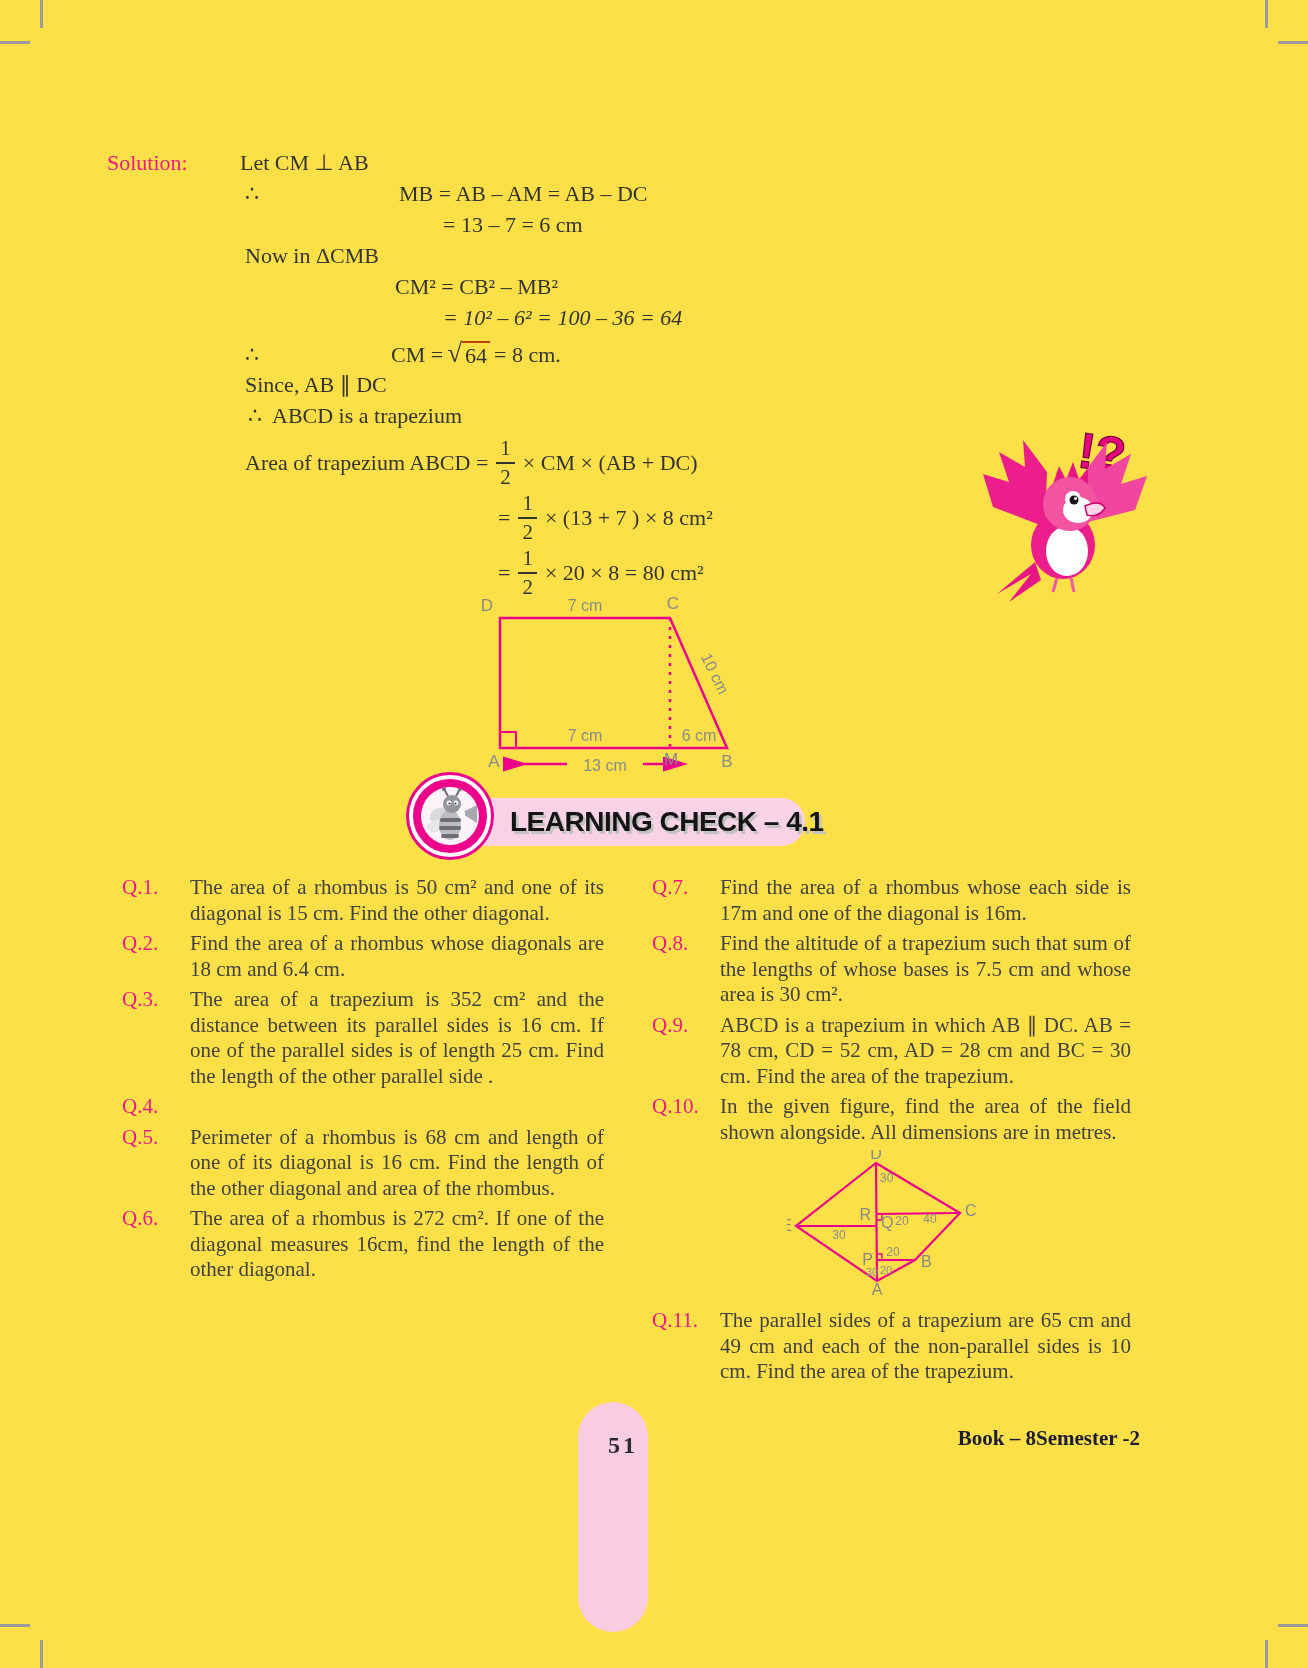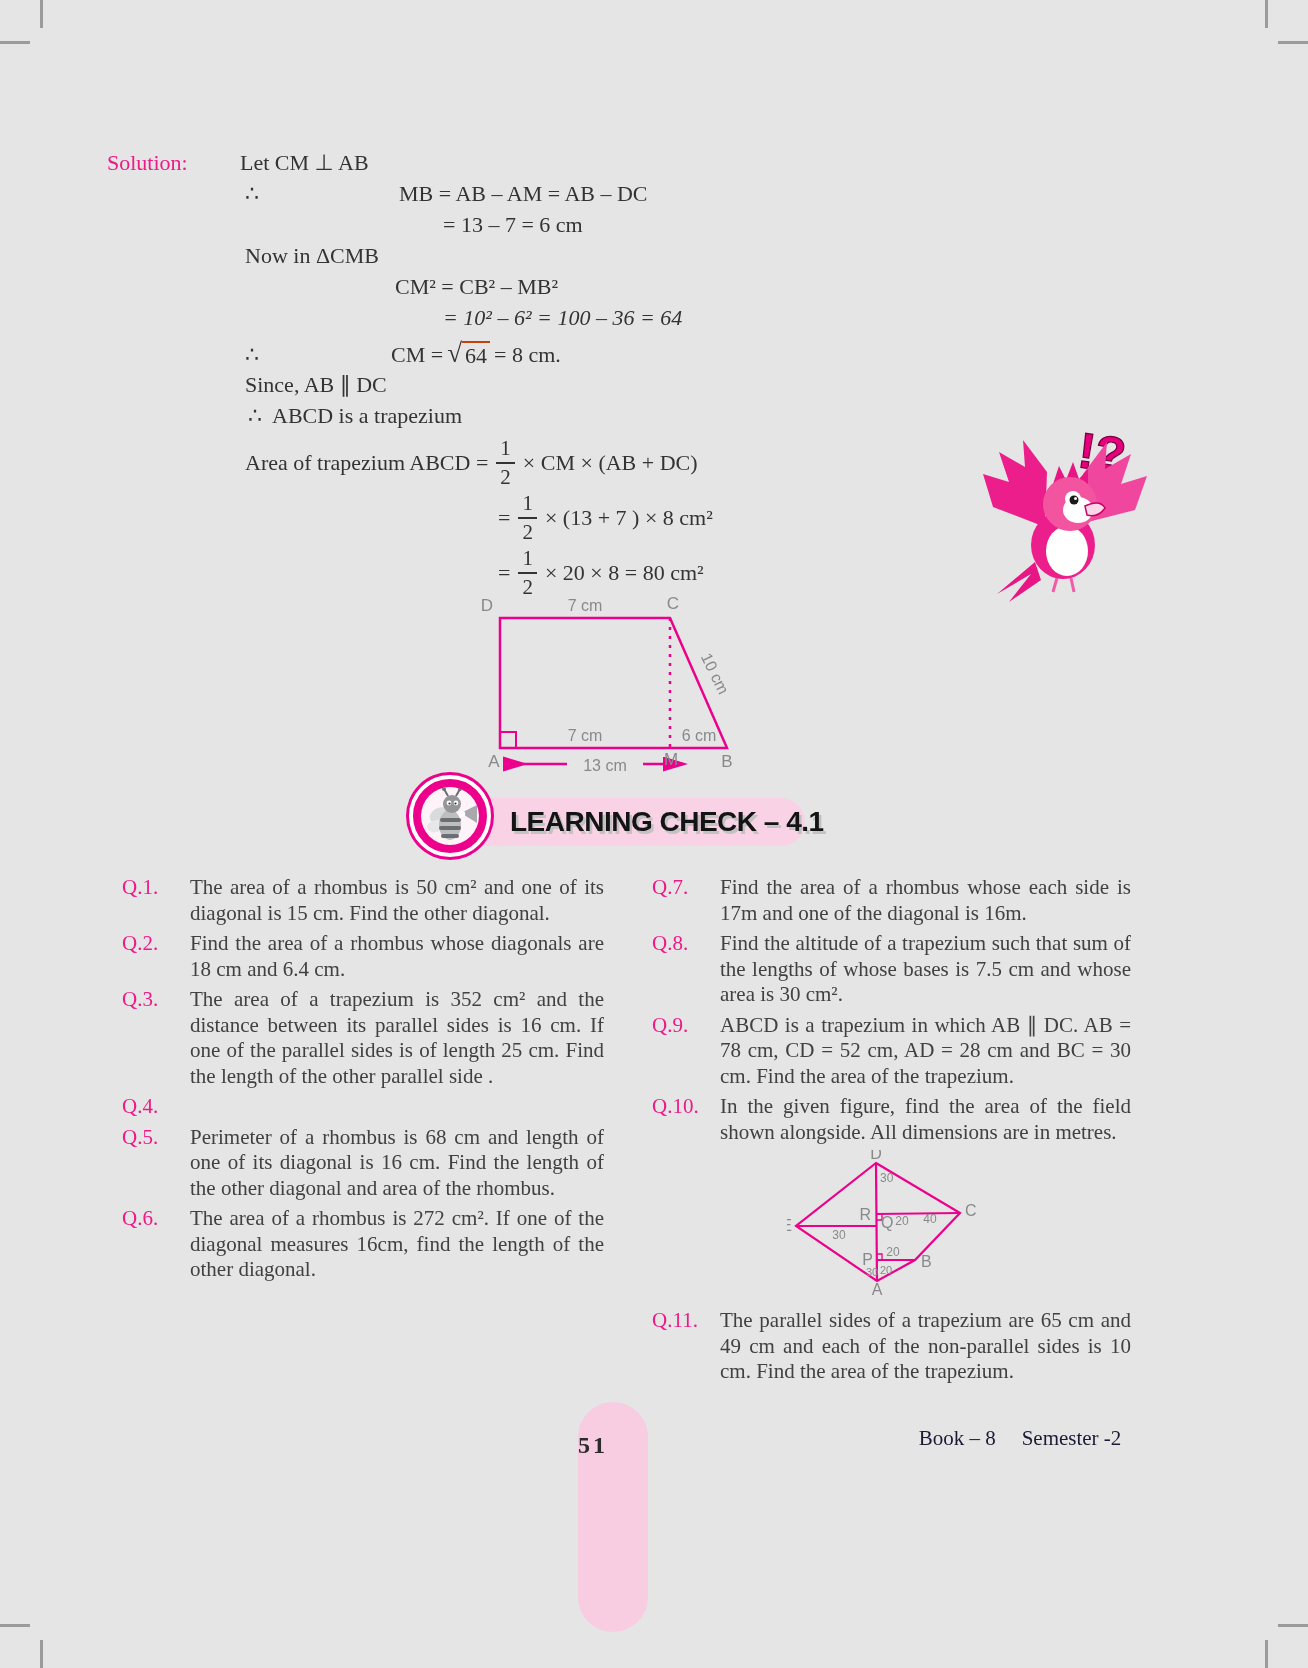--- a/index.html
+++ b/index.html
@@ -1,16 +1,16 @@
 <!DOCTYPE html>
 <html><head>
 <meta charset="utf-8">
 <style>
   html,body{margin:0;padding:0;background:#ffffff;}
-  .page{position:relative;width:1308px;height:1668px;background:#e5e5e5;overflow:hidden;
+  .page{position:relative;width:1308px;height:1668px;background:#fde047;overflow:hidden;
         font-family:"Liberation Serif", serif;color:#3c3c3c;}
   .crop{position:absolute;background:#9b9b9b;}
 
   
   .sol{position:absolute;left:107px;top:150px;width:940px;font-size:22px;color:#333;}
   .sol-row{display:flex;align-items:baseline;height:31px;white-space:nowrap;}
   .sol-row.tall{height:35px;}
   .frac-row{display:flex;align-items:center;height:55px;white-space:nowrap;}
   .sol-label{color:#ed1a87;width:133px;flex:0 0 133px;}
   .therefore{display:inline-block;}
@@ -43,24 +43,24 @@
   .qcol-left{left:107px;}
   .qcol-right{left:637px;width:494px;}
   .q-item{display:flex;margin-bottom:5px;margin-left:15px;}
   .q-label{flex:0 0 68px;color:#ed1a87;font-size:21px;line-height:25.5px;}
   .q-text{flex:1;font-size:21px;line-height:25.5px;text-align:justify;color:#414042;}
   .q-fig-holder{margin:4px 0 6px 150px;}
 
   
   .page-capsule{position:absolute;left:578px;top:1402px;width:70px;height:230px;
                 background:#f8cce1;border-radius:35px;}
-  .page-number{position:absolute;left:578px;top:1432px;width:60px;text-align:left;
+  .page-number{position:absolute;left:578px;top:1432px;width:60px;text-align:right;
                font-weight:bold;font-size:24px;letter-spacing:3px;color:#2b2b2b;}
   .book-info{position:absolute;left:900px;top:1426px;width:240px;font-size:21px;color:#1b1b35;
-             display:flex;justify-content:center;gap:26px;white-space:nowrap;}
+             display:flex;justify-content:flex-end;white-space:nowrap;font-weight:bold;}
 </style>
 </head>
 <body>
 
 <div class="page">
 
   <div class="crop" style="left:40px;top:0;width:3px;height:28px;"></div>
   <div class="crop" style="left:0;top:41px;width:30px;height:3px;"></div>
   <div class="crop" style="left:1265px;top:0;width:3px;height:28px;"></div>
   <div class="crop" style="left:1278px;top:41px;width:30px;height:3px;"></div>

